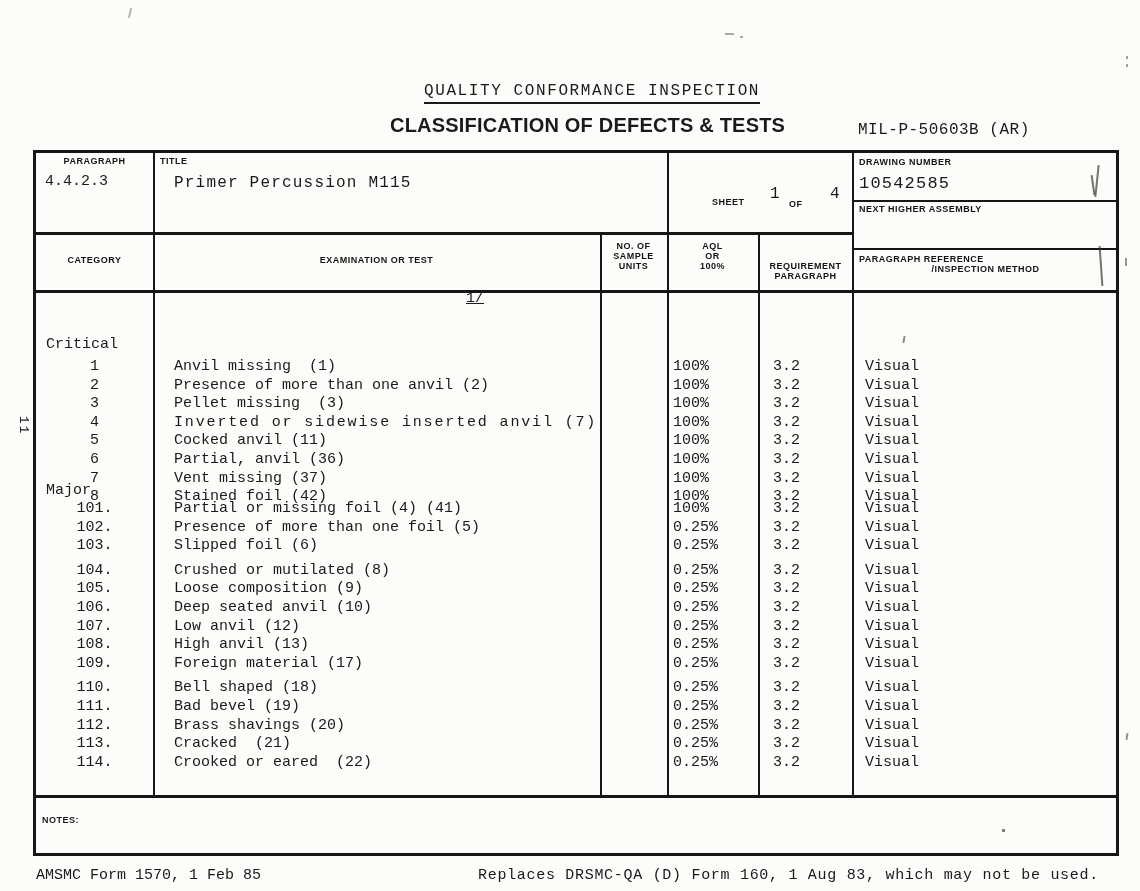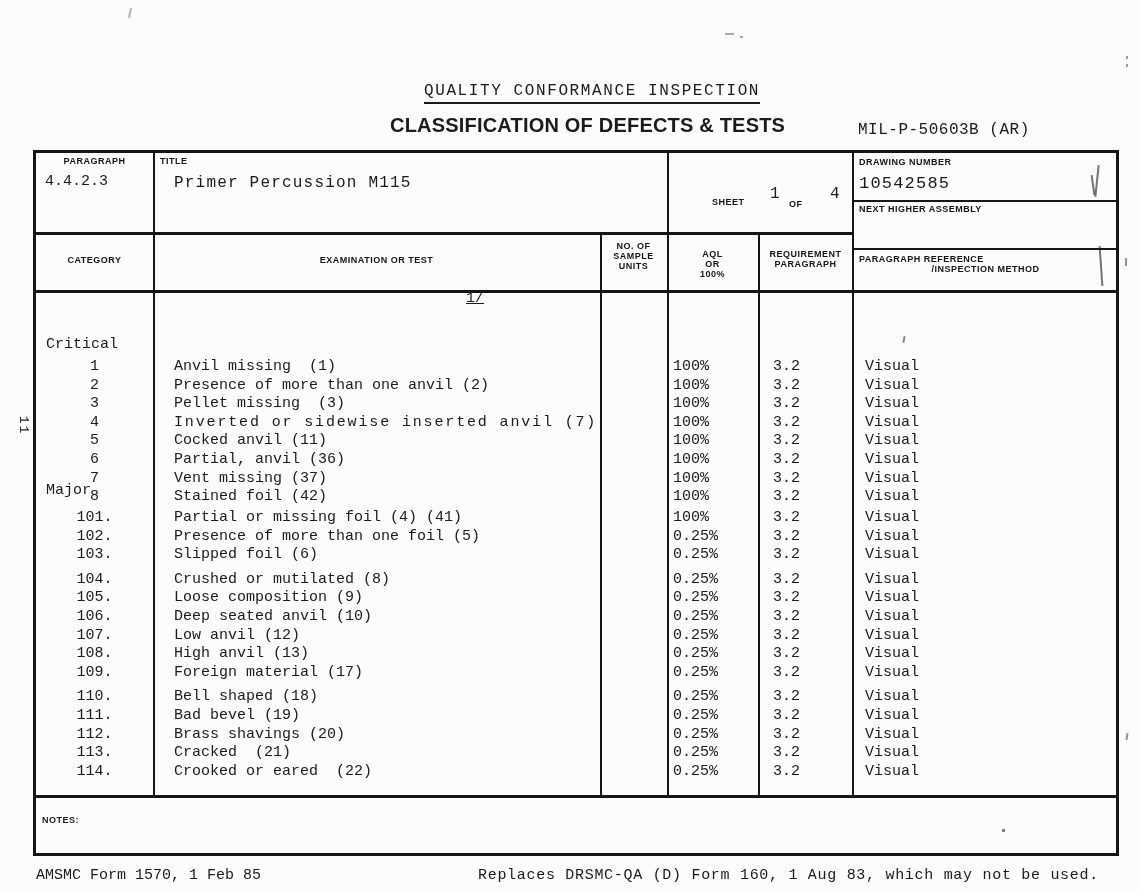--- a/index.html
+++ b/index.html
@@ -22,21 +22,21 @@
           border:3px solid #161616;box-sizing:border-box;}
   .vl,.hl{position:absolute;background:#161616;}
   
   .tval{position:absolute;font-size:15px;white-space:pre;}
   
   .tbody{position:absolute;left:0;top:137px;width:1080px;height:505px;}
   .footnote{position:absolute;left:430px;top:0;font-size:15px;text-decoration:underline;}
   .sec{position:absolute;left:0;width:1080px;}
   .sec-label{position:relative;height:19px;font-size:15px;line-height:19px;}
   .sec-label span{position:absolute;left:10px;white-space:pre;}
-  .mb4{margin-bottom:4px;} .mb9{margin-bottom:9px;}
+  .mb4{margin-bottom:4px;} .mb9{}
   .row{position:relative;height:18.6px;font-size:15px;line-height:18.6px;}
   .row span{position:absolute;top:0;white-space:pre;}
   .cat{left:0;width:117px;text-align:center;}
   .exam{left:138px;}
   .exam.wide{letter-spacing:1.85px;text-align:center;}
   .aql{left:637px;}
   .req{left:737px;}
   .meth{left:829px;}
   .g{margin-top:6px;}
   
@@ -84,26 +84,26 @@
     <div class="tval" style="left:823px;top:21px;font-size:17px;letter-spacing:1.2px;">10542585</div>
     <div class="flabel" style="left:823px;top:51px;">NEXT HIGHER ASSEMBLY</div>
 
     <div class="flabel ctr" style="left:0;top:102px;width:117px;">CATEGORY</div>
     <div class="flabel ctr" style="left:117px;top:102px;width:447px;">EXAMINATION OR TEST</div>
     <div class="flabel ctr" style="left:564px;top:88px;width:67px;">
       <div>NO. OF</div>
       <div>SAMPLE</div>
       <div>UNITS</div>
     </div>
-    <div class="flabel ctr" style="left:631px;top:88px;width:91px;margin-top:8px;">
+    <div class="flabel ctr" style="left:631px;top:88px;width:91px;">
       <div>AQL</div>
       <div>OR</div>
       <div>100%</div>
     </div>
-    <div class="flabel ctr" style="left:722px;top:96px;width:95px;">
+    <div class="flabel ctr" style="left:722px;top:108px;width:95px;">
       <div>REQUIREMENT</div>
       <div>PARAGRAPH</div>
     </div>
     <div class="flabel" style="left:823px;top:101px;width:253px;">
       <div>PARAGRAPH REFERENCE</div>
       <div style="text-align:center;">/INSPECTION METHOD</div>
     </div>
 
     <div class="tbody">
       <div class="footnote">1/</div>

